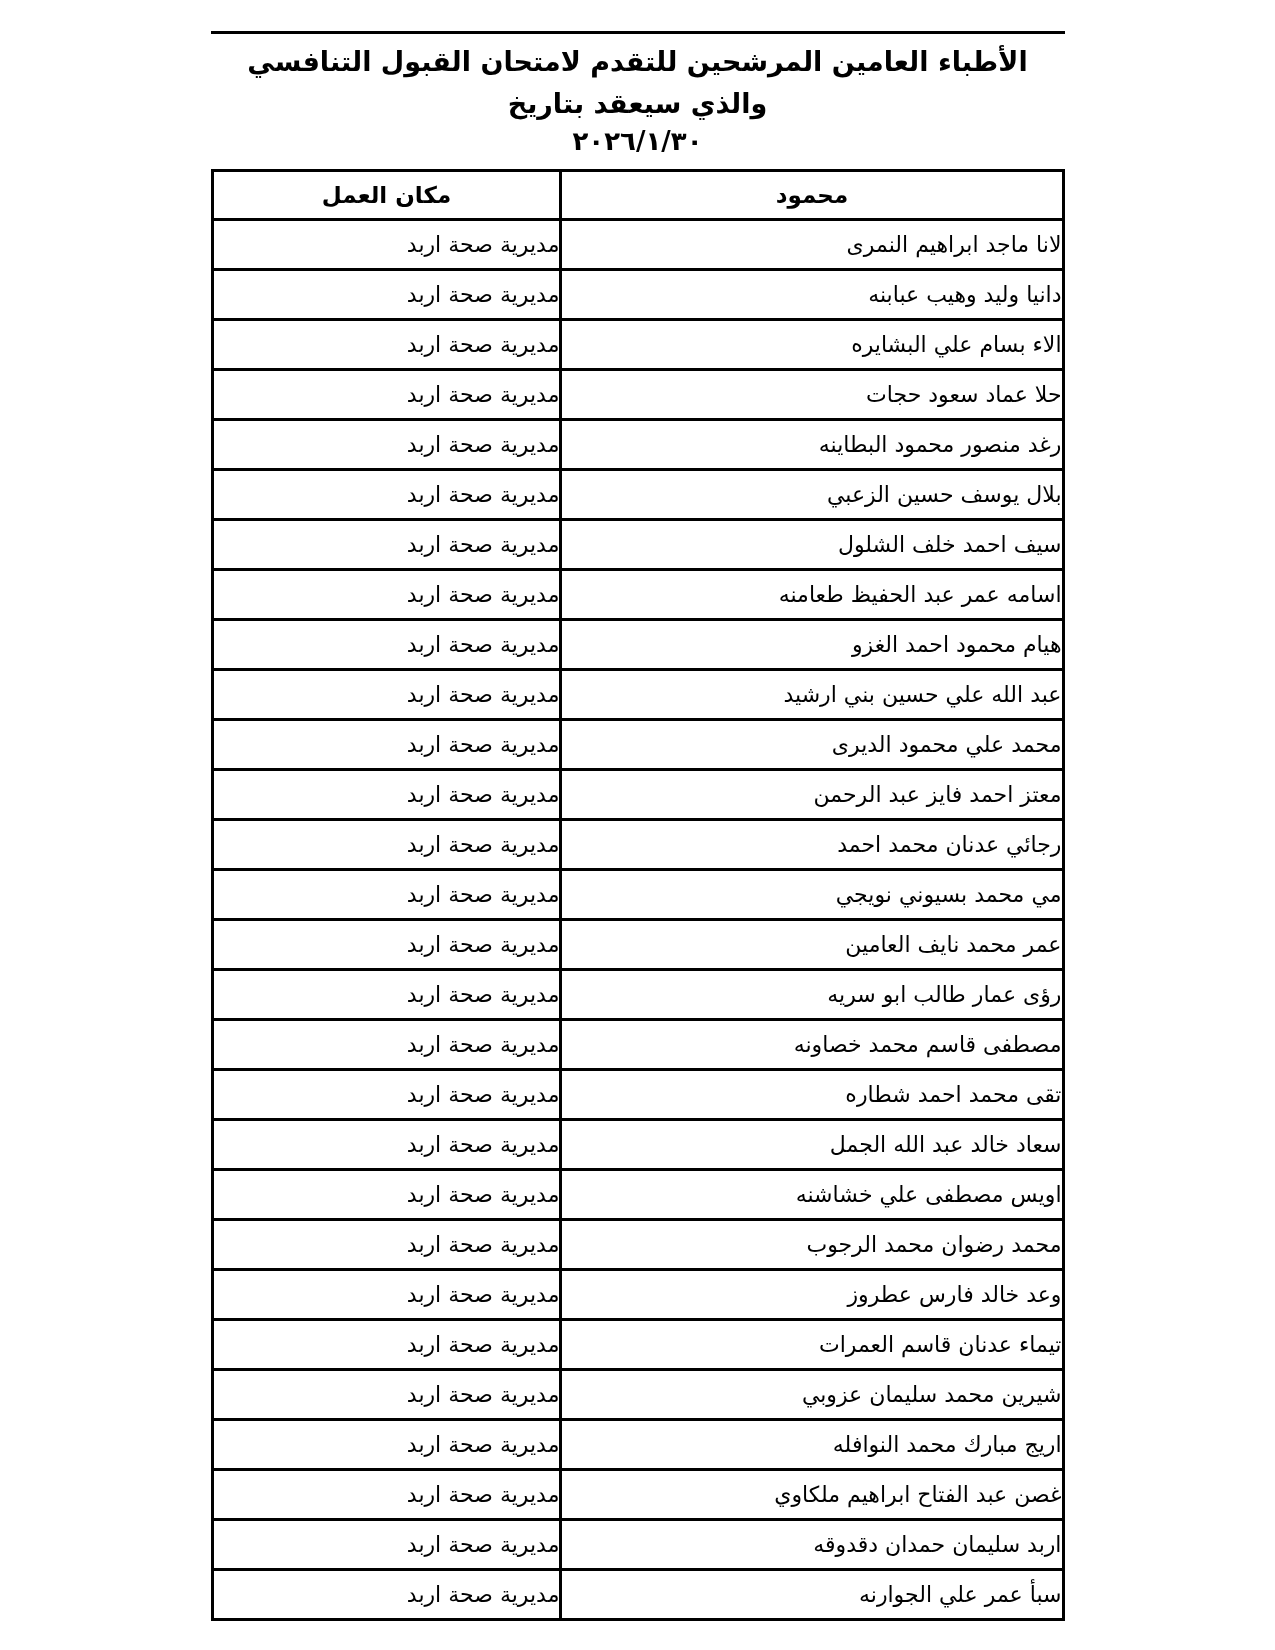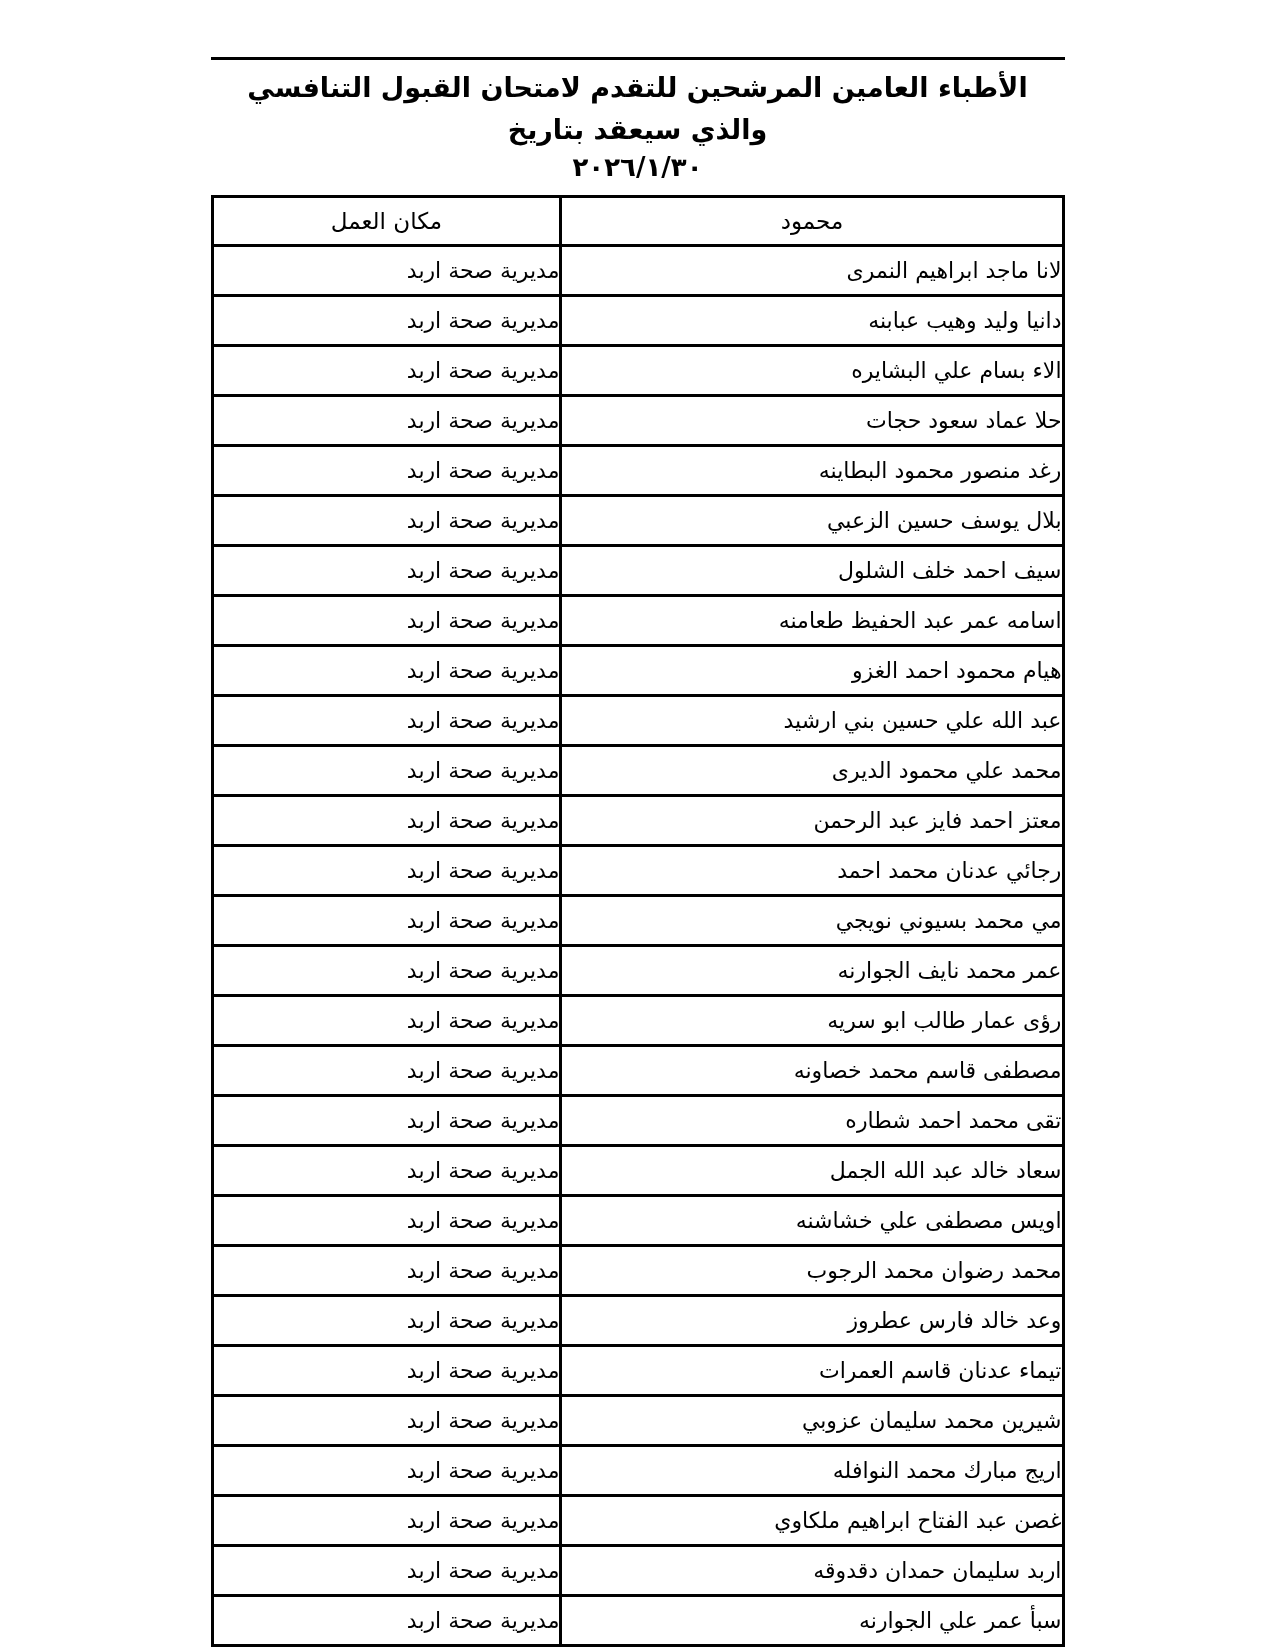--- a/index.html
+++ b/index.html
@@ -10,21 +10,21 @@
     height: 1650px;
     overflow: hidden;
     font-family: "DejaVu Sans", sans-serif;
     color: #000000;
   }
   .page {
     width: 1275px;
     height: 1224px;
     position: relative;
     box-sizing: border-box;
-    padding-top: 57px;
+    padding-top: 31px;
   }
   .content {
     width: 854px;
     margin: 0 auto;
   }
   .top-rule {
     width: 854px;
     height: 3px;
     background: #000000;
     margin: 0 auto;
@@ -47,21 +47,21 @@
     width: 854px;
     margin: 11px auto 0 auto;
     table-layout: fixed;
   }
   table.candidates, table.candidates th, table.candidates td {
     border: 3px solid #000000;
   }
   table.candidates th {
     height: 46px;
     font-size: 23px;
-    font-weight: normal;
+    font-weight: bold;
     text-align: center;
     vertical-align: middle;
     padding: 0;
   }
   table.candidates td {
     height: 47px;
     font-size: 22px;
     font-weight: normal;
     text-align: right;
     vertical-align: middle;
@@ -146,21 +146,21 @@
   </tr>
           <tr>
     <td>رجائي عدنان محمد احمد</td>
     <td>مديرية صحة اربد</td>
   </tr>
           <tr>
     <td>مي محمد بسيوني نويجي</td>
     <td>مديرية صحة اربد</td>
   </tr>
           <tr>
-    <td>عمر محمد نايف الجوارنه</td>
+    <td>عمر محمد نايف العامين</td>
     <td>مديرية صحة اربد</td>
   </tr>
           <tr>
     <td>رؤى عمار طالب ابو سريه</td>
     <td>مديرية صحة اربد</td>
   </tr>
           <tr>
     <td>مصطفى قاسم محمد خصاونه</td>
     <td>مديرية صحة اربد</td>
   </tr>

